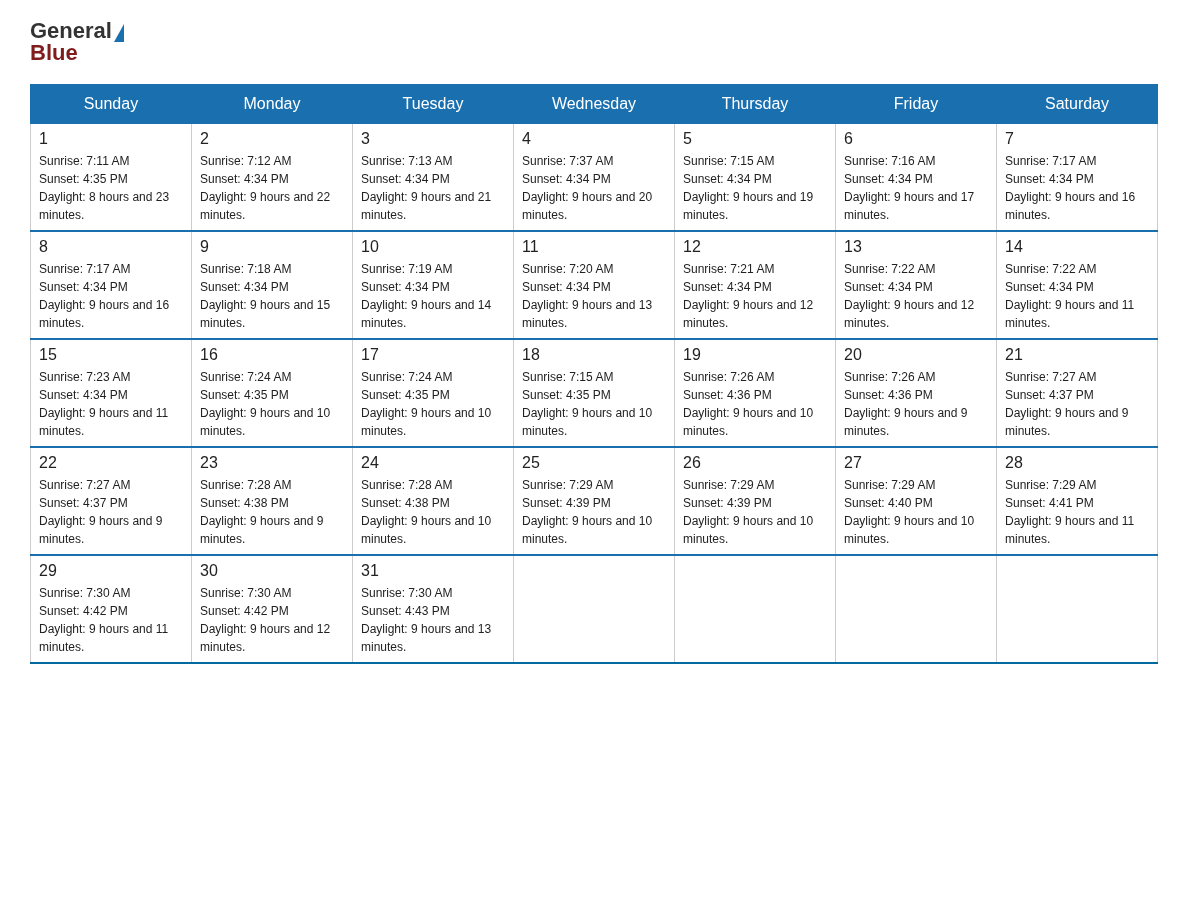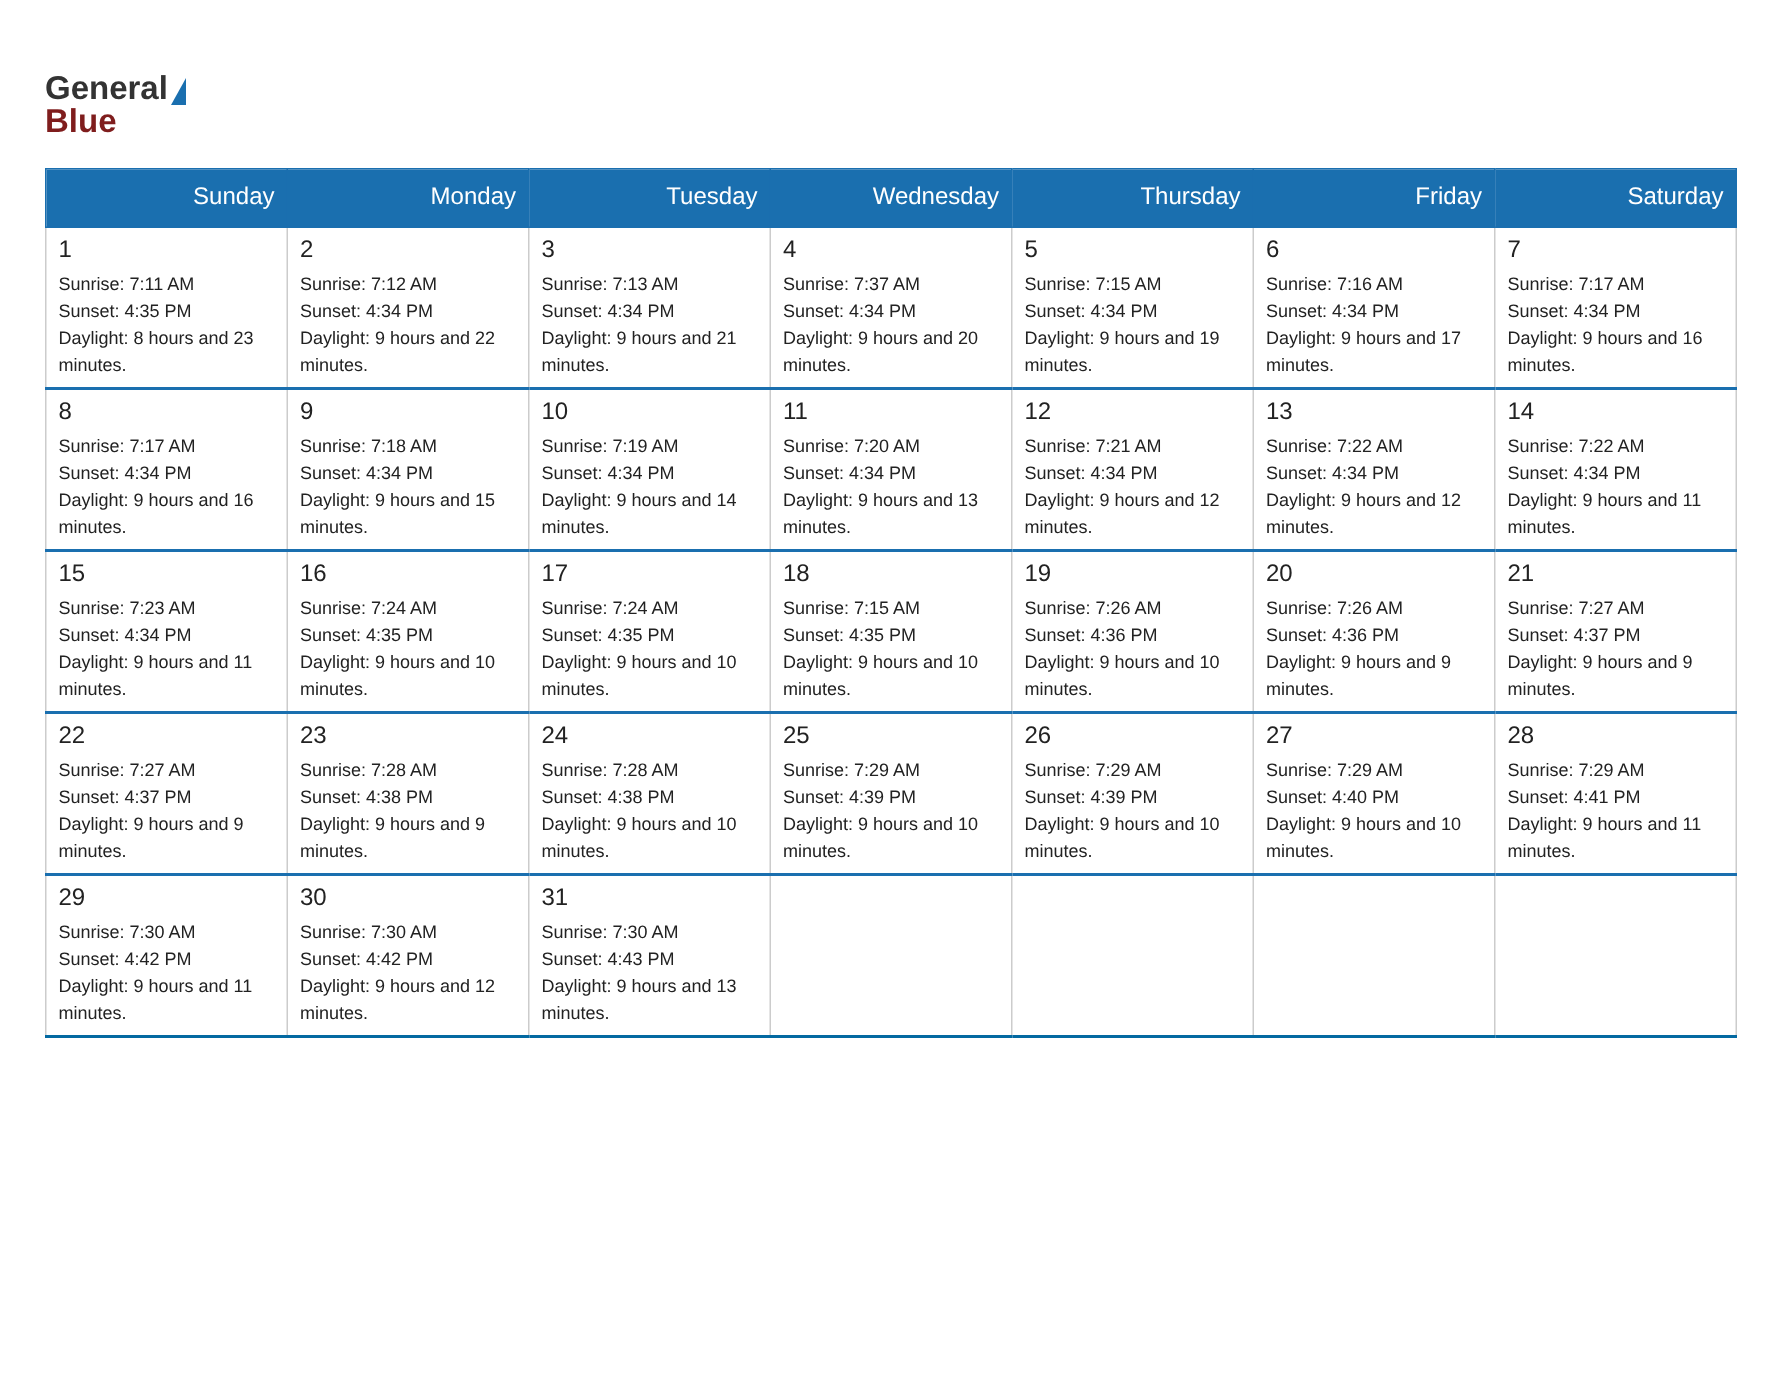--- a/index.html
+++ b/index.html
@@ -37,21 +37,21 @@
       border-bottom: 18px solid #1a6faf;
       display: inline-block;
       margin-left: 2px;
       margin-top: 2px;
     }
     .logo-text {
       display: flex;
       flex-direction: column;
       line-height: 1;
     }
-    .logo-row1 { display: flex; align-items: flex-end; margin-top: 28px; }
+    .logo-row1 { display: flex; align-items: flex-end; }
     .title-area {
       text-align: right;
     }
     .month-title {
       font-size: 52px;
       font-weight: normal;
       color: #222;
       line-height: 1.1;
     }
     .location {
@@ -63,21 +63,21 @@
       width: 100%;
       border-collapse: collapse;
       border: 1px solid #aaa;
     }
     .calendar th {
       background-color: #1a6faf;
       color: #fff;
       font-size: 16px;
       font-weight: normal;
       padding: 10px 8px;
-      text-align: right;
+      text-align: center;
       border: 1px solid #1a6faf;
     }
     .calendar td {
       vertical-align: top;
       border: 1px solid #ccc;
       padding: 6px 8px;
       width: calc(100% / 7);
       font-size: 13px;
       color: #222;
       min-height: 100px;

